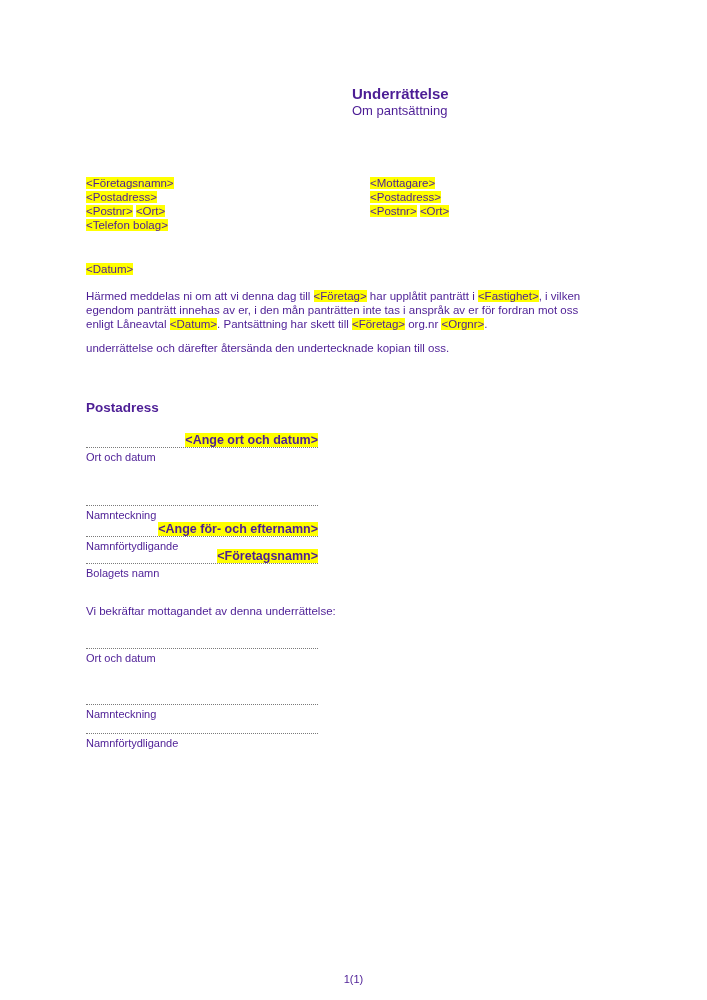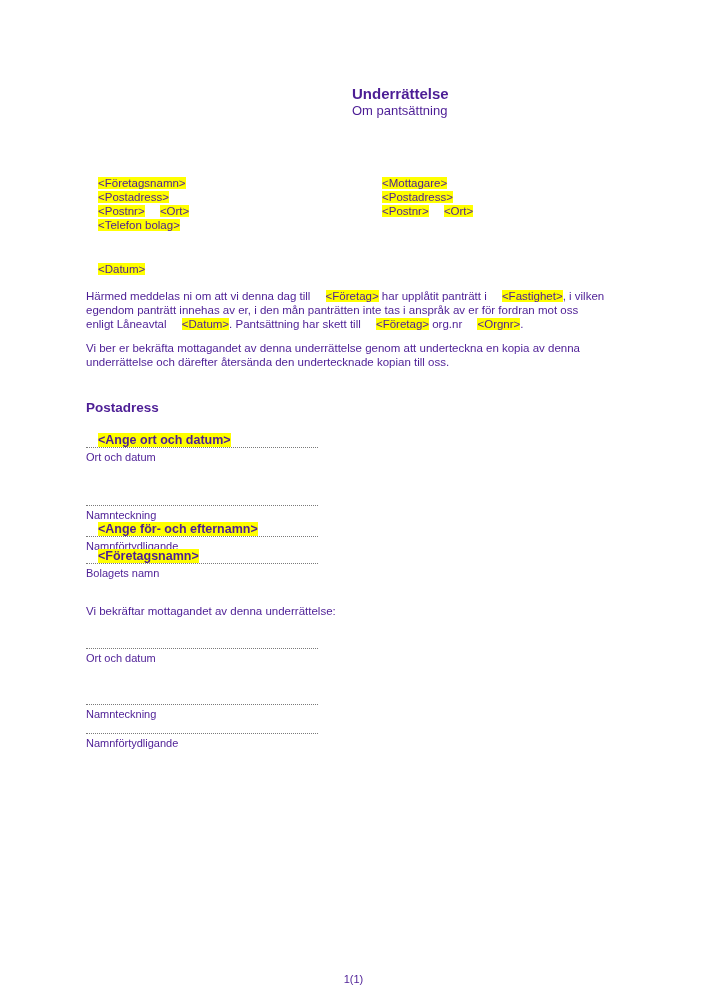--- a/index.html
+++ b/index.html
@@ -6,21 +6,21 @@
   html, body { background: #ffffff; }
   .page {
     position: relative;
     width: 707px;
     height: 1000px;
     background: #ffffff;
     font-family: "Liberation Sans", "DejaVu Sans", sans-serif;
     color: #4c1d95;
     overflow: hidden;
   }
-  .hl { background: var(--hl, #ffff00); margin-left: 12px; }
+  .hl { background: var(--hl, #ffff00); }
 
   
   .title-block { position: absolute; left: 352px; top: 85px; }
   .title-main { font-size: 15px; font-weight: bold; line-height: 18px; }
   .title-sub  { font-size: 13px; line-height: 15px; }
 
   
   .addr { position: absolute; font-size: 11.5px; line-height: 14px; }
   #sender    { left: 86px;  top: 176px; }
   #recipient { left: 370px; top: 176px; }
@@ -31,21 +31,21 @@
   .para { position: absolute; left: 86px; font-size: 11.5px; line-height: 14px; }
   .para-line { white-space: nowrap; }
   #para1 { top: 289px; }
   #para2 { top: 341px; }
 
   
   .sec-heading { position: absolute; left: 86px; top: 400px; font-size: 13.5px; font-weight: bold; }
 
   
   .field { position: absolute; left: 86px; width: 232px; }
-  .field .ph { height: 14px; line-height: 14px; font-size: 12.5px; font-weight: bold; white-space: nowrap; }
+  .field .ph { height: 14px; line-height: 14px; font-size: 12.5px; font-weight: bold; white-space: nowrap; text-align: right; }
   .dotline { border-top: 1px dotted #7a7a7a; height: 0; }
   .lbl { font-size: 11px; line-height: 10px; margin-top: 4px; }
 
   #sig-f1 { top: 433px; }
   #sig-f2 { top: 505px; }
   #sig-f3 { top: 522px; }
   #sig-f4 { top: 549px; }
 
   .conf-intro { position: absolute; left: 86px; top: 604px; font-size: 11.5px; line-height: 14px; }
   #conf-f1 { top: 648px; }
@@ -80,21 +80,20 @@
   <div class="datum-line">
     <span class="hl">&lt;Datum&gt;</span>
   </div>
 
   <div class="para" id="para1">
       <div class="para-line"><span>Härmed meddelas ni om att vi denna dag till </span><span class="hl">&lt;Företag&gt;</span><span> har upplåtit panträtt i </span><span class="hl">&lt;Fastighet&gt;</span><span>, i vilken</span></div>
       <div class="para-line"><span>egendom panträtt innehas av er, i den mån panträtten inte tas i anspråk av er för fordran mot oss</span></div>
       <div class="para-line"><span>enligt Låneavtal </span><span class="hl">&lt;Datum&gt;</span><span>. Pantsättning har skett till </span><span class="hl">&lt;Företag&gt;</span><span> org.nr </span><span class="hl">&lt;Orgnr&gt;</span><span>.</span></div>
     </div>
   <div class="para" id="para2">
-      <div class="para-line"><span>Vi ber er bekräfta mottagandet av denna underrättelse genom att underteckna en kopia av denna</span></div>
       <div class="para-line"><span>underrättelse och därefter återsända den undertecknade kopian till oss.</span></div>
     </div>
 
   <div class="sec-heading">Postadress</div>
 
   <div class="field" id="sig-f1">
     <div class="ph"><span class="hl">&lt;Ange ort och datum&gt;</span></div>
     <div class="dotline"></div>
     <div class="lbl">Ort och datum</div>
   </div>

